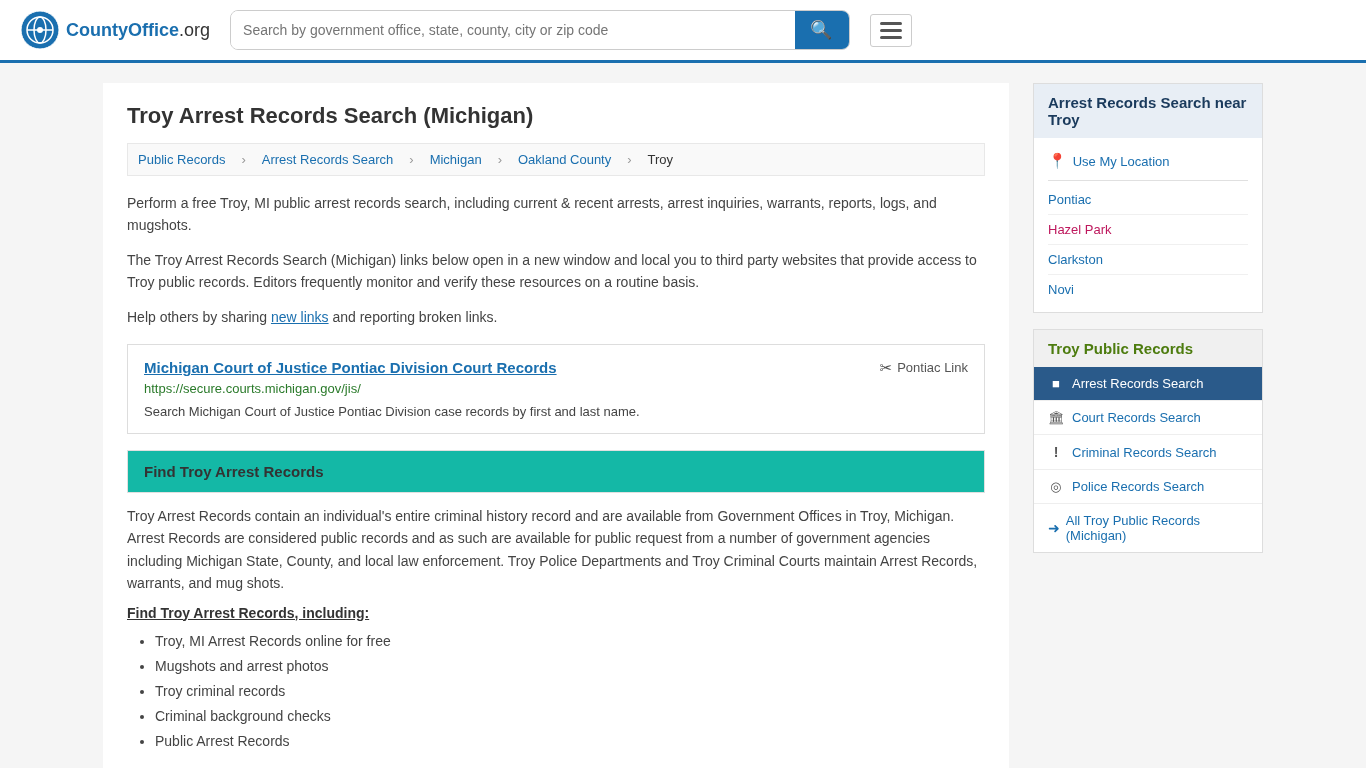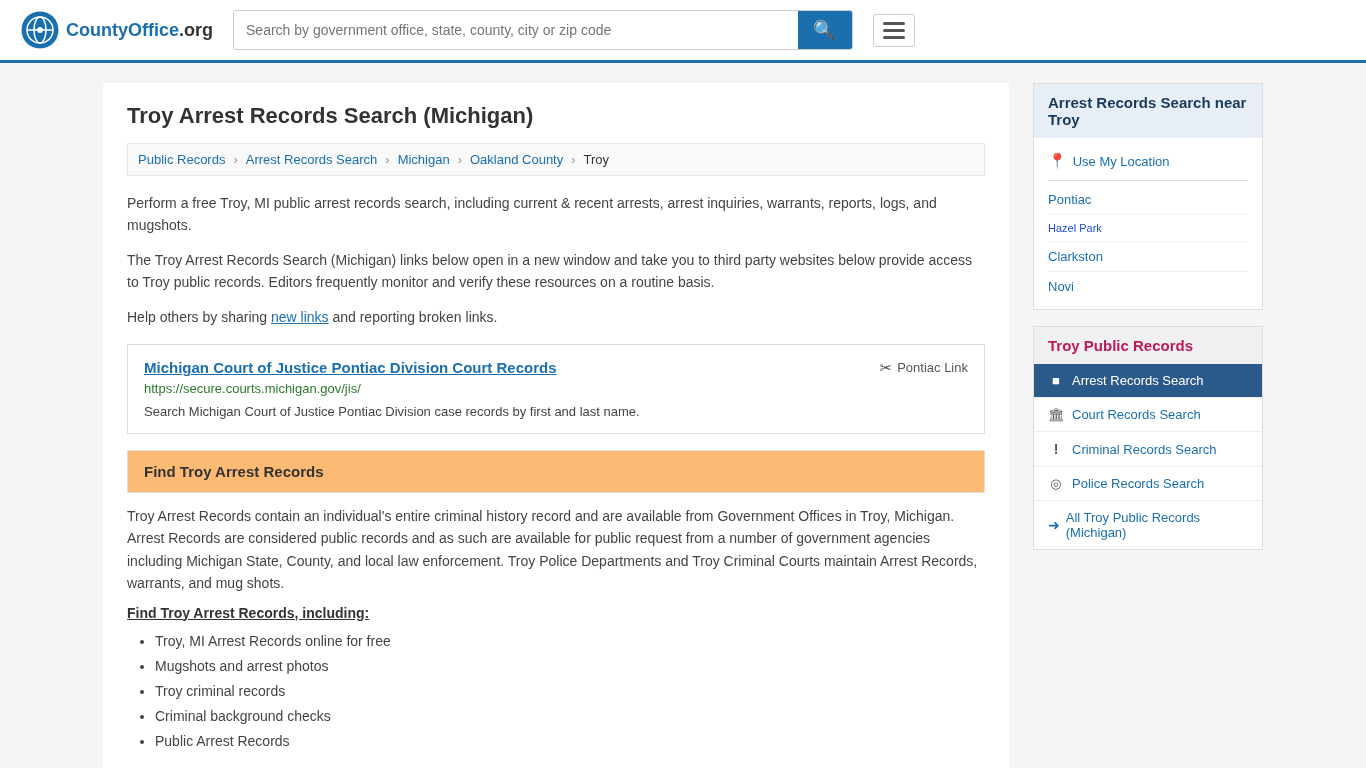--- a/index.html
+++ b/index.html
@@ -28,21 +28,21 @@
       font-size: 18px;
       font-weight: bold;
       color: #1a6faf;
     }
     #logo-text span { color: #333; font-weight: normal; }
     #search-bar {
       flex: 1;
       max-width: 620px;
       display: flex;
       border: 1px solid #ccc;
-      border-radius: 3px;
+      border-radius: 8px;
       overflow: hidden;
     }
     #search-input {
       flex: 1;
       padding: 8px 12px;
       border: none;
       outline: none;
       font-size: 14px;
       color: #999;
     }
@@ -274,71 +274,71 @@
 <header id="header">
   <a id="logo-area" href="#">
     <svg id="logo-icon" viewBox="0 0 40 40" xmlns="http://www.w3.org/2000/svg">
       <circle cx="20" cy="20" r="19" fill="#1a6faf" stroke="#fff" stroke-width="1"></circle>
       <circle cx="20" cy="20" r="13" fill="none" stroke="#fff" stroke-width="1.5"></circle>
       <ellipse cx="20" cy="20" rx="6" ry="13" fill="none" stroke="#fff" stroke-width="1.5"></ellipse>
       <line x1="7" y1="20" x2="33" y2="20" stroke="#fff" stroke-width="1.5"></line>
       <circle cx="20" cy="20" r="3" fill="#fff"></circle>
     </svg>
     <span id="logo-text">
-      <span style="color:#1a6faf;font-weight:bold;font-size:18px;">CountyOffice</span><span style="color:#333;font-weight:bold;font-size:18px;">.org</span>
+      <span style="color:#1a6faf;font-weight:bold;font-size:18px;">CountyOffice</span><span style="color:#333;font-weight:normal;font-size:18px;">.org</span>
     </span>
   </a>
   <div id="search-bar">
     <input id="search-input" type="text" style="flex: 1 1 0%; padding: 8px 12px; border: none; outline: none; font-size: 14px; color: rgb(153, 153, 153);" placeholder="Search by government office, state, county, city or zip code">
     <button id="search-button" style="background:#1a6faf;border:none;padding:8px 16px;cursor:pointer;color:#fff;font-size:18px;">🔍</button>
   </div>
   <button id="menu-button" style="background:none;border:1px solid #ccc;padding:7px 9px;cursor:pointer;display:flex;flex-direction:column;gap:4px;border-radius:3px;">
     <span style="display:block;width:22px;height:3px;background:#555;border-radius:2px;"></span>
     <span style="display:block;width:22px;height:3px;background:#555;border-radius:2px;"></span>
     <span style="display:block;width:22px;height:3px;background:#555;border-radius:2px;"></span>
   </button>
 </header>
 
 <div id="main-container">
 
   <div id="content-area">
 
     <h1 id="page-title" style="font-size:22px;font-weight:bold;color:#333;margin-bottom:14px;">Troy Arrest Records Search (Michigan)</h1>
 
-    <nav id="breadcrumb" style="display:flex;align-items:flex-start;flex-wrap:wrap;gap:8px;font-size:13px;margin-bottom:16px;padding:8px 10px;background:#f9f9f9;border:1px solid #e8e8e8;">
+    <nav id="breadcrumb" style="display:flex;align-items:flex-start;flex-wrap:wrap;gap:16px;font-size:13px;margin-bottom:16px;padding:8px 10px;background:#f9f9f9;border:1px solid #e8e8e8;">
       <a href="#" style="color:#1a6faf;text-decoration:none;">Public Records</a>
       <span style="color:#999;">›</span>
       <a href="#" style="color:#1a6faf;text-decoration:none;">Arrest Records Search</a>
       <span style="color:#999;">›</span>
       <a href="#" style="color:#1a6faf;text-decoration:none;">Michigan</a>
       <span style="color:#999;">›</span>
       <a href="#" style="color:#1a6faf;text-decoration:none;">Oakland County</a>
       <span style="color:#999;">›</span>
       <span>Troy</span>
     </nav>
 
     <p class="body-text" style="font-size:14px;line-height:1.6;color:#444;margin-bottom:12px;">Perform a free Troy, MI public arrest records search, including current &amp; recent arrests, arrest inquiries, warrants, reports, logs, and mugshots.</p>
-    <p class="body-text" style="font-size:14px;line-height:1.6;color:#444;margin-bottom:12px;">The Troy Arrest Records Search (Michigan) links below open in a new window and take you to third party websites below provide access to Troy public records. Editors frequently monitor and verify these resources on a routine basis.</p>
+    <p class="body-text" style="font-size:14px;line-height:1.6;color:#444;margin-bottom:12px;">The Troy Arrest Records Search (Michigan) links below open in a new window and local you to third party websites that provide access to Troy public records. Editors frequently monitor and verify these resources on a routine basis.</p>
     <p class="body-text" style="font-size:14px;line-height:1.6;color:#444;margin-bottom:12px;">
       <span>Help others by sharing </span><a href="#" style="color:#1a6faf;">new links</a><span> and reporting broken links.</span>
     </p>
 
     <div class="record-card" style="border:1px solid #ddd;padding:14px 16px;margin:16px 0;background:#fff;">
       <div class="record-card-header" style="display:flex;justify-content:space-between;align-items:center;">
         <a class="record-link" href="#" style="font-size:15px;font-weight:bold;color:#1a6faf;text-decoration:underline;cursor:pointer;">Michigan Court of Justice Pontiac Division Court Records</a>
         <div class="report-link-btn" style="display:flex;align-items:center;gap:5px;font-size:13px;color:#555;cursor:pointer;white-space:nowrap;margin-left:10px;">
           <span style="font-size:15px;">✂</span>
           <span>Pontiac Link</span>
         </div>
       </div>
       <div class="record-url" style="color:#2a7a2a;font-size:13px;margin:4px 0 8px 0;cursor:pointer;">https://secure.courts.michigan.gov/jis/</div>
       <div class="record-desc" style="font-size:13px;color:#444;">Search Michigan Court of Justice Pontiac Division case records by first and last name.</div>
     </div>
 
-    <div class="find-section" style="background:#fdba74;border:1px solid #e0e0e0;padding:12px 16px;margin:16px 0 0 0;">
+    <div class="find-section" style="background:#14b8a6;border:1px solid #e0e0e0;padding:12px 16px;margin:16px 0 0 0;">
       <span class="find-section-title" style="font-size:15px;font-weight:bold;color:#333;">Find Troy Arrest Records</span>
     </div>
 
     <div class="section-body" style="padding:12px 0 0 0;">
       <p class="section-body-text" style="font-size:14px;line-height:1.6;color:#444;margin-bottom:10px;">Troy Arrest Records contain an individual's entire criminal history record and are available from Government Offices in Troy, Michigan. Arrest Records are considered public records and as such are available for public request from a number of government agencies including Michigan State, County, and local law enforcement. Troy Police Departments and Troy Criminal Courts maintain Arrest Records, warrants, and mug shots.</p>
       <p class="section-body-subtext" style="font-size:14px;font-weight:bold;color:#333;margin-bottom:8px;">Find Troy Arrest Records, including:</p>
       <ul class="bullet-list" style="list-style:disc;margin-left:28px;font-size:14px;color:#444;line-height:1.8;">
         <li>Troy, MI Arrest Records online for free</li>
         <li>Mugshots and arrest photos</li>
         <li>Troy criminal records</li>
@@ -352,28 +352,28 @@
   <div id="sidebar">
 
     <div class="sidebar-box" style="background:#fff;border:1px solid #ddd;margin-bottom:16px;">
       <div class="sidebar-box-header" style="background:#e8eef5;padding:10px 14px;font-size:15px;font-weight:bold;color:#1a3a5c;">Arrest Records Search near Troy</div>
       <div class="sidebar-box-body" style="padding:8px 14px;">
         <div class="use-my-location" style="display:flex;align-items:center;gap:6px;padding:6px 0 10px 0;font-size:13px;color:#1a6faf;cursor:pointer;border-bottom:1px solid #e0e0e0;margin-bottom:4px;">
           <span style="font-size:15px;">📍</span>
           <span>Use My Location</span>
         </div>
         <div class="sidebar-location-item" style="padding:7px 0;font-size:13px;color:#1a6faf;cursor:pointer;border-bottom:1px solid #f0f0f0;">Pontiac</div>
-        <div class="sidebar-location-item" style="padding:7px 0;font-size:11px;color:#1d4ed8;cursor:pointer;border-bottom:1px solid #f0f0f0;">Hazel Park</div>
+        <div class="sidebar-location-item" style="padding:7px 0;font-size:13px;color:#be185d;cursor:pointer;border-bottom:1px solid #f0f0f0;">Hazel Park</div>
         <div class="sidebar-location-item" style="padding:7px 0;font-size:13px;color:#1a6faf;cursor:pointer;border-bottom:1px solid #f0f0f0;">Clarkston</div>
         <div class="sidebar-location-item" style="padding:7px 0;font-size:13px;color:#1a6faf;cursor:pointer;">Novi</div>
       </div>
     </div>
 
     <div class="sidebar-box" style="background:#fff;border:1px solid #ddd;">
-      <div class="sidebar-box-header" style="background:#f0f0f0;padding:10px 14px;font-size:15px;font-weight:bold;color:#be185d;">Troy Public Records</div>
+      <div class="sidebar-box-header" style="background:#f0f0f0;padding:10px 14px;font-size:15px;font-weight:bold;color:#4d7c0f;">Troy Public Records</div>
       <div>
         <div class="sidebar-nav-item active" style="display:flex;align-items:center;gap:8px;padding:9px 14px;font-size:13px;color:#fff;cursor:pointer;border-bottom:1px solid #eee;background:#2a5a8a;text-decoration:none;">
           <span style="font-size:13px;color:#fff;width:16px;text-align:center;">■</span>
           <span>Arrest Records Search</span>
         </div>
         <div class="sidebar-nav-item" style="display:flex;align-items:center;gap:8px;padding:9px 14px;font-size:13px;color:#1a6faf;cursor:pointer;border-bottom:1px solid #eee;">
           <span style="font-size:13px;color:#555;width:16px;text-align:center;">🏛</span>
           <span>Court Records Search</span>
         </div>
         <div class="sidebar-nav-item" style="display:flex;align-items:center;gap:8px;padding:9px 14px;font-size:13px;color:#1a6faf;cursor:pointer;border-bottom:1px solid #eee;">

